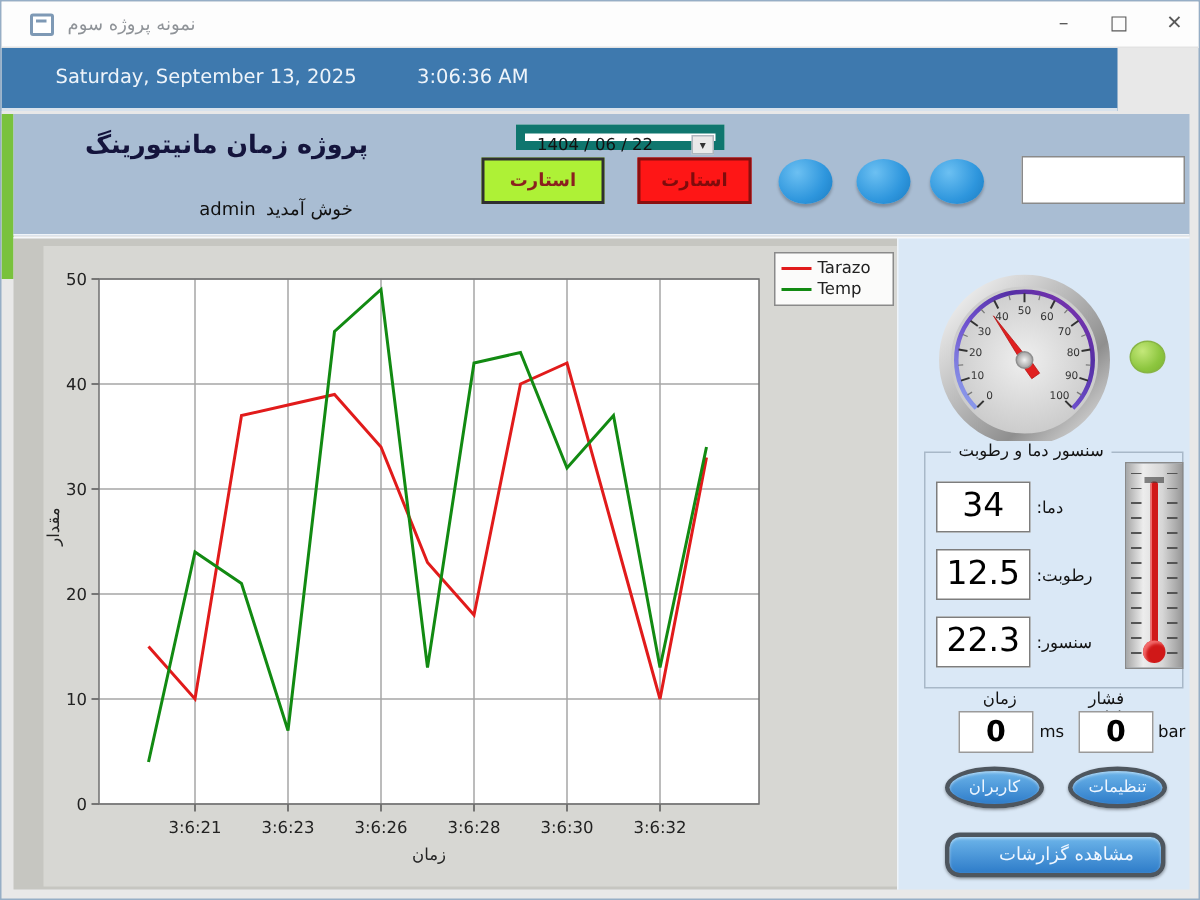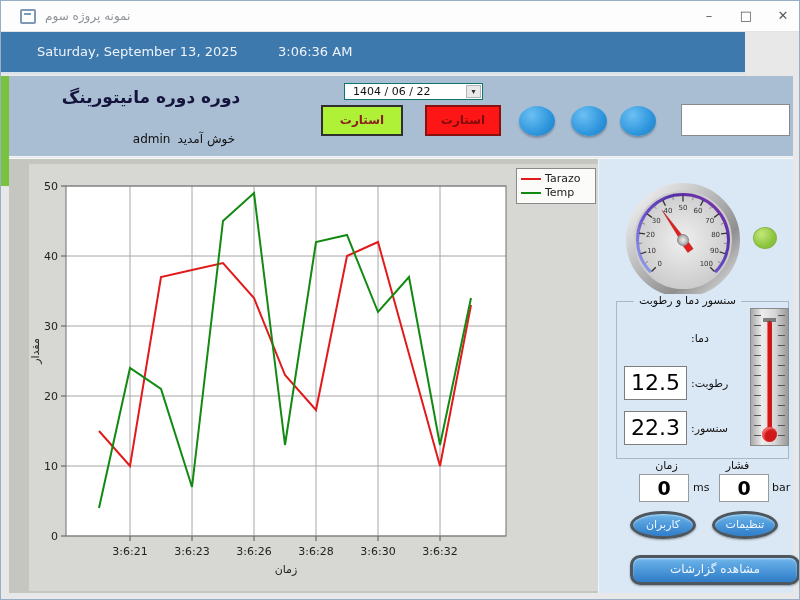--- a/index.html
+++ b/index.html
@@ -18,21 +18,21 @@
   
   .bluebar{left:0;top:31px;width:744px;height:42px;background:#3e79ae;border-bottom:2px solid #d8e2ec;}
   .bluebar .date{left:36px;top:12px;color:#eef4fa;font-size:13px;}
   .bluebar .time{left:277px;top:12px;color:#eef4fa;font-size:13px;}
 
   
   .greenstrip{left:0;top:75px;width:8px;height:110px;background:#79c23d;}
   .header{left:8px;top:75px;width:784px;height:81px;background:#a9bdd3;border-bottom:1px solid #f0f4f8;}
   .main-title{left:22px;top:11px;width:240px;text-align:center;font-size:17px;font-weight:bold;color:#14143c;}
   .welcome{left:100px;top:56px;width:150px;font-size:12px;color:#111;display:flex;gap:7px;justify-content:center;}
-  .combo{left:335px;top:7px;width:139px;height:17px;background:#fff;border:1px solid #0f766e;font-size:11px;color:#111;
+  .combo{left:335px;top:7px;width:139px;height:17px;background:#fff;border:6px solid #0f766e;font-size:11px;color:#111;
     line-height:15px;padding-left:8px;}
   .combo-arrow{position:absolute;right:1px;top:1px;width:15px;height:13px;background:#e9e9e9;border:1px solid #aeb6bd;
     font-size:8px;line-height:12px;text-align:center;color:#333;}
   .btn-start{left:312px;top:29px;width:82px;height:31px;background:#aef136;border:2px solid #2f2f2f;
     color:#8b1f1f;font-weight:bold;font-size:12px;text-align:center;line-height:27px;}
   .btn-stop{left:416px;top:29px;width:76px;height:31px;background:#fe1616;border:2px solid #8a0f0f;
     color:#7e0c0c;font-weight:bold;font-size:12px;text-align:center;line-height:27px;}
   .blue-ellipse{top:30px;width:36px;height:30px;border-radius:50%;
     background:radial-gradient(circle at 35% 30%, #6cc0f2, #2e96dd 60%, #1b7bc0);
     box-shadow:0 2px 2px rgba(0,0,0,.25);}
@@ -69,23 +69,23 @@
     box-shadow:inset 1px 0 0 #f26a6a;}
   .thermo .cap{position:absolute;left:12px;top:9px;width:13px;height:4px;background:#3a3a3a;opacity:.6;}
   .thermo .bulb{position:absolute;left:11px;bottom:3px;width:15px;height:15px;border-radius:50%;background:#d01818;
     box-shadow:inset 2px 2px 2px #f26a6a;}
   .small-label{font-size:11px;color:#111;}
   .num-box{width:50px;height:28px;background:#fff;border:1px solid #9a9a9a;text-align:center;
     font-size:19px;font-weight:bold;color:#000;line-height:26px;}
   .oval-btn{top:352px;width:66px;height:28px;border-radius:50%;border:3px solid #4e565e;
     background:linear-gradient(#6db5ea,#2e7cc9);color:#eef6ff;font-size:11px;text-align:center;line-height:21px;
     box-shadow:inset 0 1px 2px rgba(255,255,255,.5), 0 1px 2px rgba(0,0,0,.35);}
-  .reports-btn{left:31px;top:396px;width:170px;height:30px;border-radius:10px;border:3px solid #4e565e;
-    background:linear-gradient(#6db5ea,#2e7cc9);color:#eef6ff;font-size:12px;text-align:center;line-height:23px;
-    box-shadow:inset 0 1px 2px rgba(255,255,255,.5), 0 1px 2px rgba(0,0,0,.35);}
+  .reports-btn{left:31px;top:396px;width:147px;height:30px;border-radius:10px;border:3px solid #4e565e;
+    background:linear-gradient(#6db5ea,#2e7cc9);color:#eef6ff;font-size:12px;text-align:left;line-height:23px;
+    box-shadow:inset 0 1px 2px rgba(255,255,255,.5), 0 1px 2px rgba(0,0,0,.35);padding-left:33px;}
   text{font-family:"DejaVu Sans",sans-serif;}
 </style>
 </head>
 <body>
 
 <div id="window">
 
   <div class="abs titlebar">
     <div class="abs app-icon">
         <i></i>
@@ -96,21 +96,21 @@
     <div class="abs winbtn" style="left:763px;">✕</div>
   </div>
 
   <div class="abs bluebar">
     <div class="abs date">Saturday, September 13, 2025</div>
     <div class="abs time">3:06:36 AM</div>
   </div>
 
   <div class="abs greenstrip"></div>
   <div class="abs header">
-    <div class="abs main-title">دوره دوره مانیتورینگ</div>
+    <div class="abs main-title">پروژه زمان مانیتورینگ</div>
     <div class="abs welcome">
       <span>admin</span>
       <span dir="rtl">خوش آمدید</span>
     </div>
     <div class="abs combo">
       <span>1404 / 06 / 22</span>
       <span class="combo-arrow">▾</span>
     </div>
     <div class="abs btn-start" dir="rtl">استارت</div>
     <div class="abs btn-stop" dir="rtl">استارت</div>
@@ -239,20 +239,21 @@
           <text x="80.33452377915606" y="82.83452377915609" text-anchor="middle" font-size="7" fill="#333">100</text>
           <polygon points="36.299810926441964,27.54661017269916 58.881744350077554,55.67748792030046 55.118255649922446,58.32251207969954" fill="#e02020" stroke="#b01010" stroke-width="0.5"></polygon>
           <polygon points="59.61807909576007,55.15998319346151 54.38192090423993,58.84001680653849 61.85698918080255,69.47596313306379 67.0931473723227,65.79592951998681" fill="#e02020" stroke="#b01010" stroke-width="0.5"></polygon>
           <circle cx="57" cy="57" r="5.5" fill="url(#hubg)" stroke="#8f8f8f"></circle>
         </svg></div>
     <div class="abs led"></div>
 
     <div class="abs groupbox"></div>
     <div class="abs group-title" dir="rtl">سنسور دما و رطوبت</div>
 
+    <div class="abs val-box" style="top:162px;">34</div>
     <div class="abs val-label" style="top:173px;">دما:</div>
     <div class="abs val-box" style="top:207px;text-align:center;">12.5</div>
     <div class="abs val-label" style="top:218px;">رطوبت:</div>
     <div class="abs val-box" style="top:252px;">22.3</div>
     <div class="abs val-label" style="top:263px;">سنسور:</div>
 
     <div class="abs thermo">
       <div class="ticks" style="left:3px;"></div>
       <div class="ticks" style="right:3px;"></div>
       <div class="col"></div>

